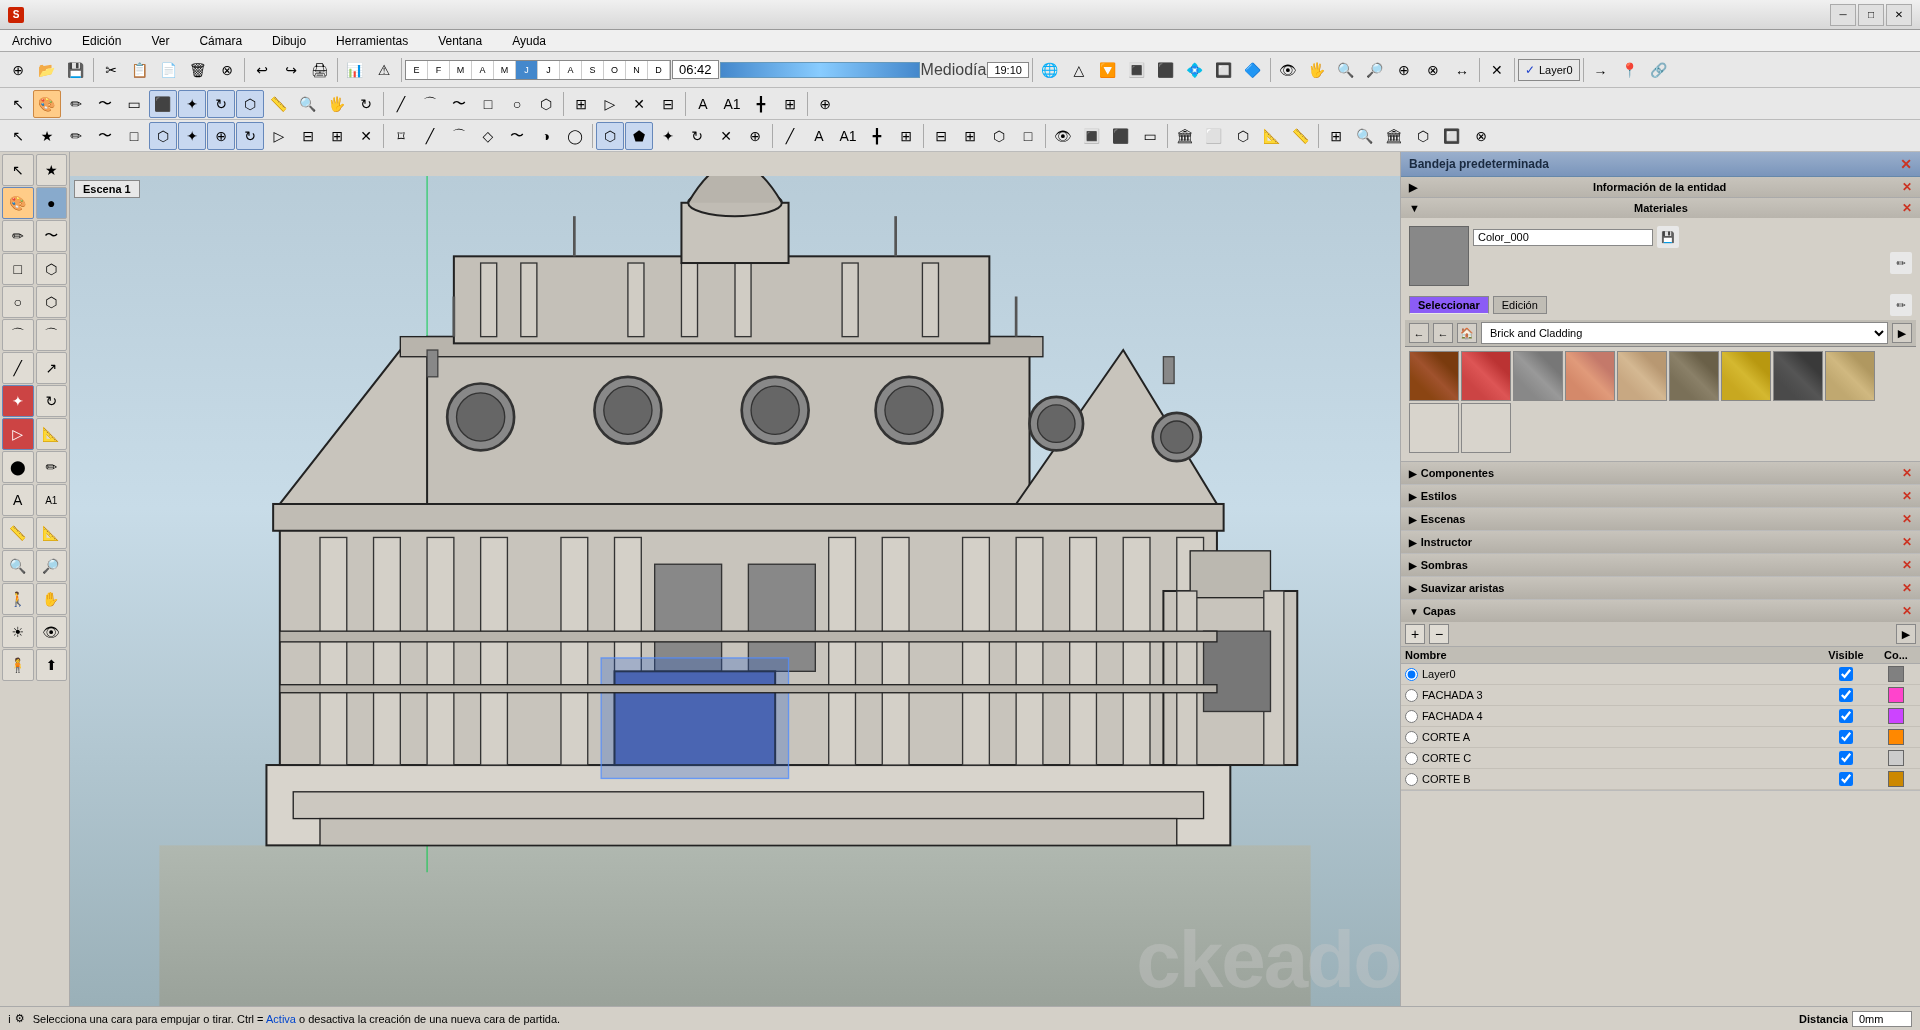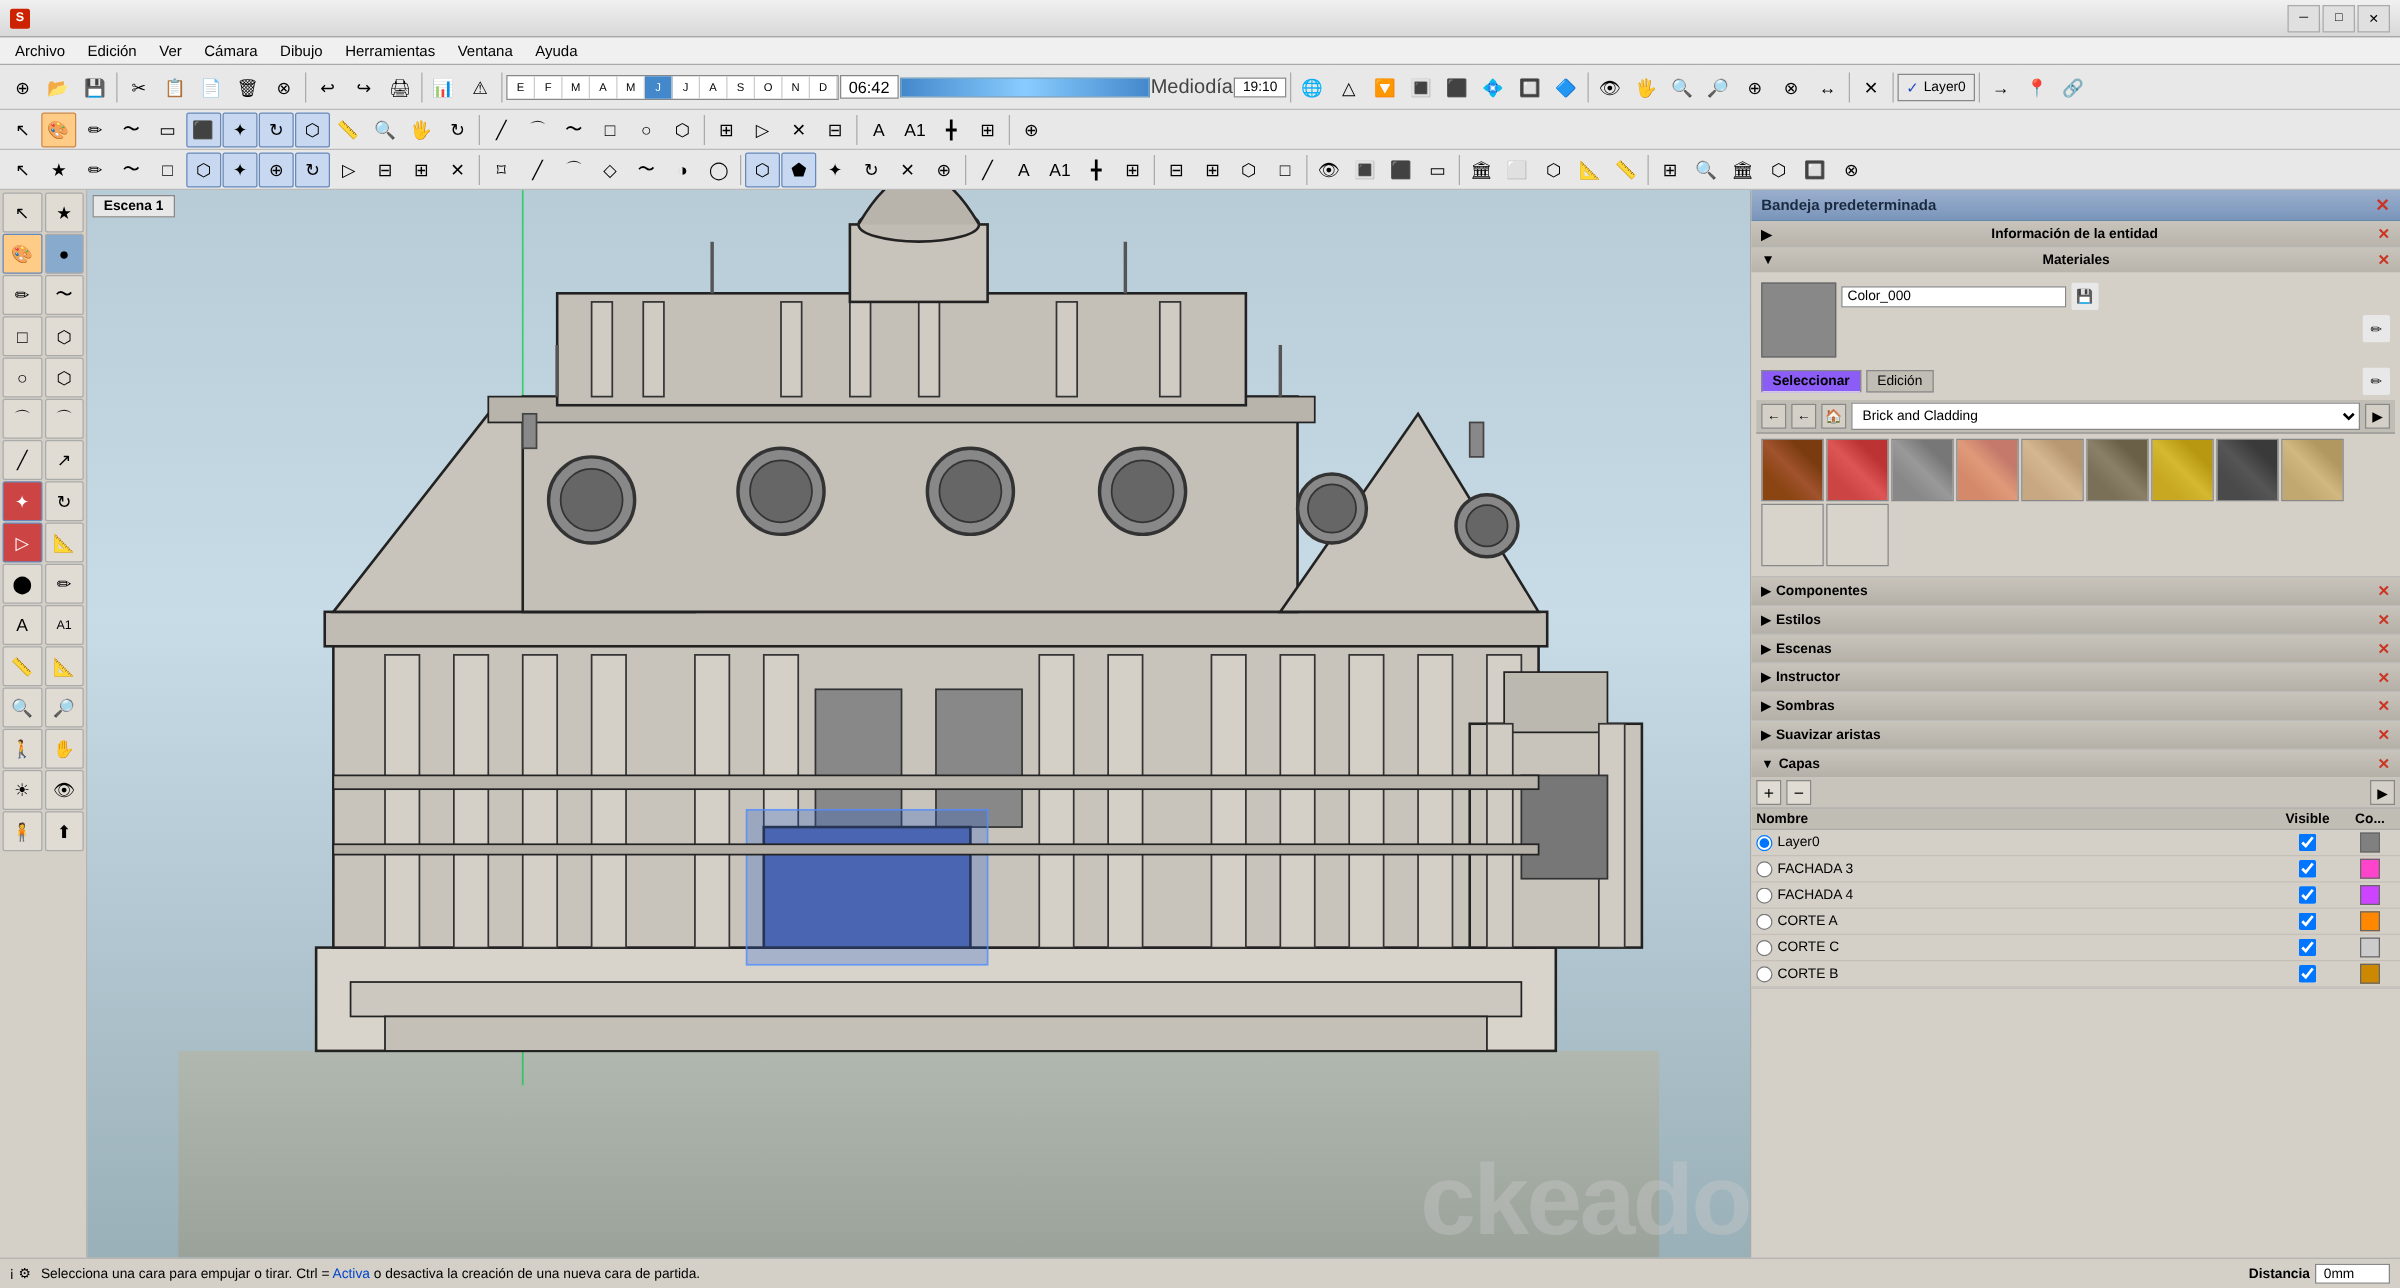--- a/index.html
+++ b/index.html
@@ -21,21 +21,21 @@
     #titlebar .title-btn { width: 26px; height: 22px; background: #e0e0e0; border: 1px solid #aaa; font-size: 10px; cursor: pointer; display: flex; align-items: center; justify-content: center; }
 
     
     #menubar {
       height: 22px;
       background: #f0f0f0;
       display: flex;
       align-items: center;
       padding: 0 4px;
       border-bottom: 1px solid #aaa;
-      gap: 2px;
+      gap: 14px;
     }
     .menu-item {
       padding: 2px 8px;
       cursor: pointer;
       font-size: 12px;
     }
 
     
     .toolbar {
       height: 36px;
@@ -120,20 +120,21 @@
     }
     .ls-btn.active { background: #b8c8dc; border-color: #6688bb; }
     .ls-row { display: flex; gap: 2px; }
 
     
     #viewport {
       flex: 1;
       background: linear-gradient(to bottom, #b8ccd8 0%, #c8dce8 40%, #9ab0b8 100%);
       position: relative;
       overflow: hidden;
+      margin-top: 24px;
     }
     .scene-label {
       position: absolute;
       top: 4px;
       left: 4px;
       background: #e8e8e8;
       border: 1px solid #888;
       padding: 2px 8px;
       font-size: 11px;
       font-weight: bold;

